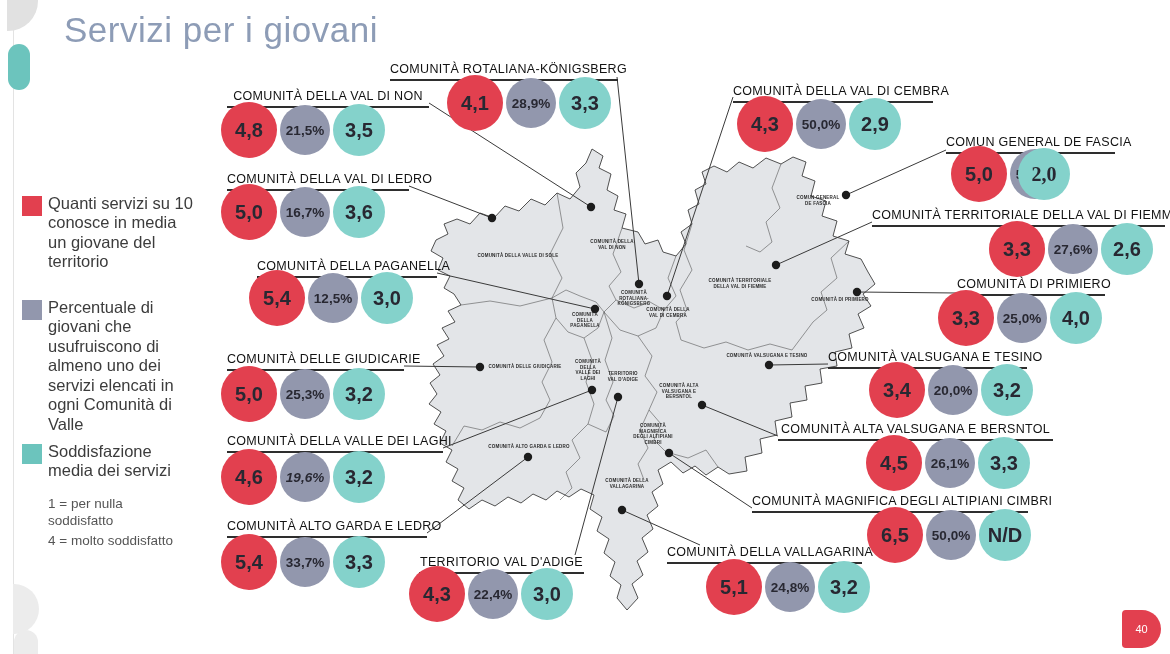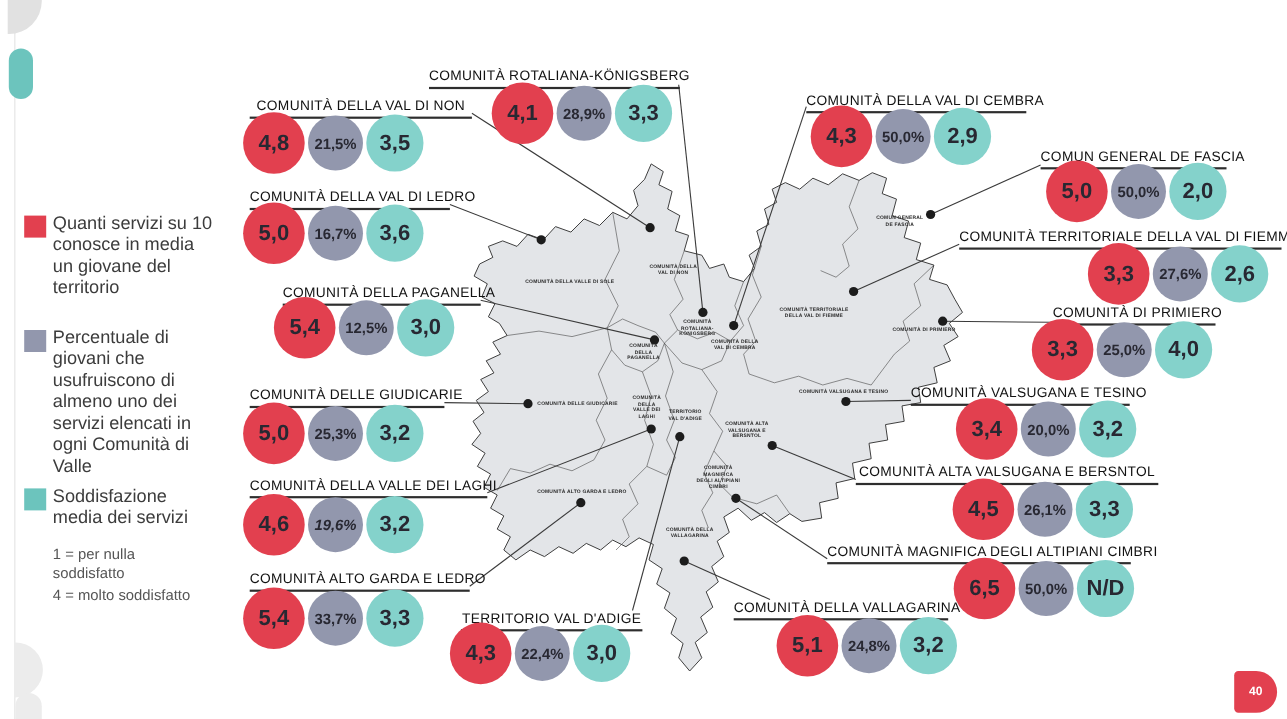--- a/index.html
+++ b/index.html
@@ -30,33 +30,34 @@
   .c-gray{width:50px;height:50px;background:#9297ad;font-size:13.5px;}
   .c-teal{width:52px;height:52px;background:#84d2cb;font-size:20px;}
 
   
   #map-svg{position:absolute;left:0;top:0;width:1170px;height:654px;pointer-events:none;}
   .map-label{position:absolute;transform:translate(-50%,-50%);font-size:4.5px;font-weight:bold;
     line-height:1.25;color:#2a2a2a;text-align:center;letter-spacing:.2px;}
 
   .page-badge{position:absolute;left:1122px;top:610px;width:39px;height:38px;background:#e2404f;
     border-radius:4px 20px 20px 4px;display:flex;align-items:center;justify-content:center;
-    color:#fff;font-size:11px;font-weight:bold;}
+    color:#fff;font-size:11px;font-weight:normal;}
 </style>
 </head>
 <body>
 
 <div id="canvas">
 
   <div class="left-line"></div>
   <div class="corner-blob"></div>
   <div class="teal-pill"></div>
   <div class="half-circle"></div>
   <div class="bottom-pill"></div>
 
+  <div class="title">Servizi per i giovani</div>
 
   <svg id="map-svg" viewBox="0 0 1170 654">
     <path fill="#e3e5e8" stroke="#3d3d3d" stroke-width="0.9" d="M592,149 L603,156 L599,168 L611,174 L607,190 L618,196 L614,210 L626,214 L622,228 L638,232 L645,244 L658,240 L663,252 L676,256 L686,244 L681,232 L692,224 L688,210 L699,204 L695,190 L706,184 L702,172 L714,166 L727,172 L739,162 L753,168 L766,158 L781,164 L793,157 L806,162 L802,176 L815,181 L811,196 L826,201 L822,216 L837,221 L833,236 L849,241 L845,254 L861,259 L868,272 L875,284 L863,294 L871,306 L858,314 L864,328 L849,334 L852,348 L835,352 L837,366 L820,369 L822,383 L805,386 L807,400 L790,403 L792,417 L775,421 L777,435 L760,439 L762,453 L745,457 L747,471 L729,474 L718,467 L706,475 L695,466 L683,473 L671,462 L658,470 L663,484 L652,492 L658,506 L647,515 L653,529 L642,538 L648,552 L637,561 L643,575 L632,584 L638,598 L627,610 L617,598 L621,585 L610,576 L615,562 L604,553 L609,539 L597,531 L602,517 L590,509 L594,495 L581,489 L569,497 L557,491 L546,500 L533,494 L521,503 L508,497 L495,506 L482,500 L469,509 L458,500 L464,488 L452,481 L458,469 L446,462 L452,450 L440,443 L446,431 L434,424 L441,412 L429,404 L437,394 L430,383 L440,375 L433,364 L444,356 L437,345 L449,339 L442,328 L455,322 L448,311 L461,305 L454,294 L444,288 L450,276 L438,270 L443,258 L431,251 L436,240 L448,234 L444,224 L457,219 L470,224 L480,213 L494,218 L505,206 L519,211 L531,199 L545,205 L557,193 L570,199 L580,187 L576,173 L586,163 Z"></path>
     <g fill="none" stroke="#4a4a4a" stroke-width="0.55">
       <path d="M557,193 L563,228 L550,254 L562,278 L552,298 L520,306 L490,301 L461,305"></path>
       <path d="M622,228 L613,254 L621,272 L609,286 L616,300 L604,312"></path>
       <path d="M552,298 L566,290 L580,296 L596,302 L604,312 L598,328 L584,338 L568,332 L556,318 Z"></path>
       <path d="M616,300 L634,308 L650,302 L664,310 L676,296 L668,278 L676,256"></path>
       <path d="M664,310 L656,328 L638,336 L620,330 L604,312"></path>
       <path d="M692,224 L684,250 L692,270 L680,290 L687,310 L676,322 L681,340"></path>
@@ -135,21 +136,21 @@
       <div>
         <div class="cluster-label" style="left: 733px; top: 84px; width: 200px;">COMUNITÀ DELLA VAL DI CEMBRA</div>
         <div class="circle c-red" style="left: 737px; top: 96px;">4,3</div>
         <div class="circle c-gray" style="left: 796px; top: 99px;">50,0%</div>
         <div class="circle c-teal" style="left: 849px; top: 98px;">2,9</div>
       </div>
       <div>
         <div class="cluster-label" style="left: 946px; top: 135px; width: 169px;">COMUN GENERAL DE FASCIA</div>
         <div class="circle c-red" style="left: 951px; top: 146px;">5,0</div>
         <div class="circle c-gray" style="left: 1010px; top: 149px;">50,0%</div>
-        <div class="circle c-teal" style="left: 1063px; top: 148px;">2,0</div>
+        <div class="circle c-teal" style="left: 1018px; top: 148px; font-family: Liberation Serif, serif;">2,0</div>
       </div>
       <div>
         <div class="cluster-label" style="left: 227px; top: 172px; width: 182px;">COMUNITÀ DELLA VAL DI LEDRO</div>
         <div class="circle c-red" style="left: 221px; top: 184px;">5,0</div>
         <div class="circle c-gray" style="left: 280px; top: 187px;">16,7%</div>
         <div class="circle c-teal" style="left: 333px; top: 186px;">3,6</div>
       </div>
       <div>
         <div class="cluster-label" style="left: 872px; top: 208px; width: 293px;">COMUNITÀ TERRITORIALE DELLA VAL DI FIEMME</div>
         <div class="circle c-red" style="left: 989px; top: 221px;">3,3</div>

